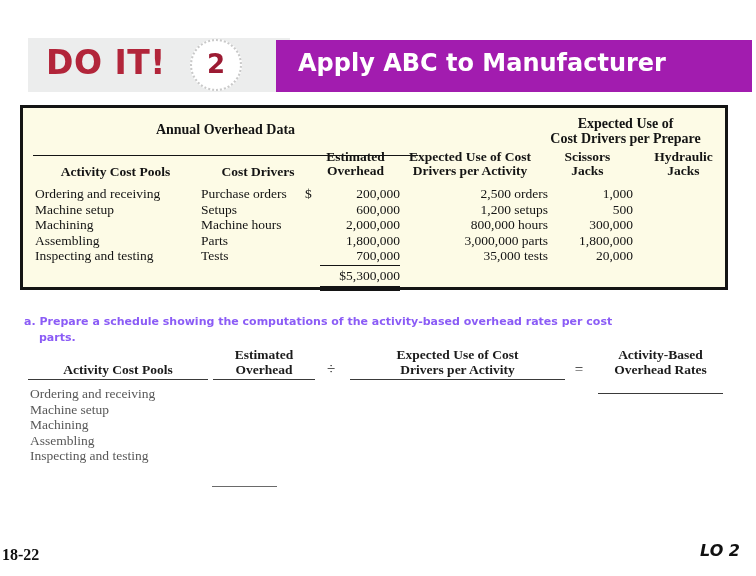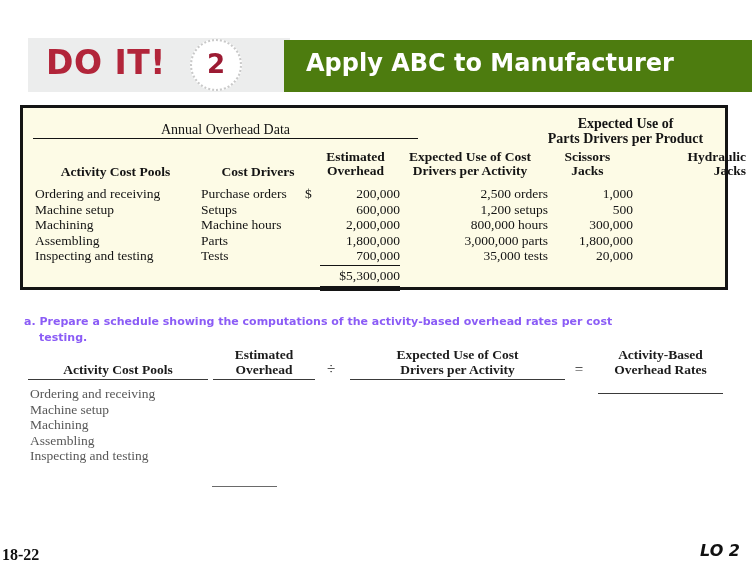--- a/index.html
+++ b/index.html
@@ -59,25 +59,26 @@
     right: 0;
     top: 8px;
     text-align: center;
     font-family: "DejaVu Sans", sans-serif;
     font-weight: bold;
     font-size: 26px;
     color: #9c1b33;
   }
   .header-blue {
     position: absolute;
-    left: 256px;
+    left: 248px;
     top: 2px;
     width: 468px;
     height: 52px;
-    background: #4d7c0f;
+    background: #a21caf;
+    padding-left: 8px;
   }
   .header-blue span {
     position: absolute;
     left: 22px;
     top: 9px;
     font-family: "DejaVu Sans", sans-serif;
     font-weight: bold;
     font-size: 24px;
     color: #ffffff;
     white-space: nowrap;
@@ -97,24 +98,24 @@
     color: #141414;
   }
   .ex-inner { position: relative; width: 100%; height: 100%; }
 
   .aod-title {
     position: absolute;
     left: 10px;
     top: 14px;
     width: 385px;
     text-align: center;
-    font-weight: normal;
+    font-weight: bold;
     font-size: 14px;
     border-bottom: 1.6px solid #141414;
-    padding-bottom: 0;
+    padding-bottom: 17px;
   }
   .euc-title {
     position: absolute;
     left: 505px;
     top: 8px;
     width: 195px;
     text-align: center;
     font-weight: bold;
     font-size: 14px;
     line-height: 15px;
@@ -125,21 +126,21 @@
     font-weight: bold;
     font-size: 13.5px;
     line-height: 14px;
     text-align: center;
   }
   .ch-pools    { left: 10px;  top: 57px;  width: 165px; }
   .ch-drivers  { left: 175px; top: 57px;  width: 120px; }
   .ch-estoh    { left: 290px; top: 42px;  width: 85px;  }
   .ch-expuse   { left: 372px; top: 42px;  width: 150px; }
   .ch-scissors { left: 522px; top: 42px;  width: 85px;  }
-  .ch-hydr     { left: 638px; top: 42px;  width: 85px; text-align: right;  }
+  .ch-hydr     { left: 618px; top: 42px;  width: 85px;  }
 
   .body-col {
     position: absolute;
     font-size: 13.5px;
     line-height: 15.6px;
     white-space: pre;
   }
   .bc-pools   { left: 12px;  top: 78px;  text-align: left;  }
   .bc-drivers { left: 178px; top: 78px;  text-align: left;  }
   .bc-estoh   { left: 287px; top: 78px;  width: 90px;  text-align: right; }
@@ -263,21 +264,21 @@
   </div>
   <div class="header-blue">
     <span>Apply ABC to Manufacturer</span>
   </div>
 </div>
 
 <div class="exhibit">
   <div class="ex-inner">
     <div class="aod-title">Annual Overhead Data</div>
     <div class="euc-title" style="white-space: pre-line;">Expected Use of
-Parts Drivers per Product</div>
+Cost Drivers per Prepare</div>
 
     <div class="colhead ch-pools">Activity Cost Pools</div>
     <div class="colhead ch-drivers">Cost Drivers</div>
     <div class="colhead ch-estoh" style="white-space: pre-line;">Estimated
 Overhead</div>
     <div class="colhead ch-expuse" style="white-space: pre-line;">Expected Use of Cost
 Drivers per Activity</div>
     <div class="colhead ch-scissors" style="white-space: pre-line;">Scissors
 Jacks</div>
     <div class="colhead ch-hydr" style="white-space: pre-line;">Hydraulic
@@ -311,21 +312,21 @@
 20,000</div>
 
     <div class="total-rule"></div>
     <div class="grand-total">$5,300,000</div>
     <div class="dbl-rule"></div>
   </div>
 </div>
 
 <div class="question">
   <span>a. Prepare a schedule showing the computations of the activity-based overhead rates per cost</span>
-  <span class="q-indent">testing.</span>
+  <span class="q-indent">parts.</span>
 </div>
 
 <div class="answer">
   <div class="ans-inner">
     <div class="ans-head ah-pools">Activity Cost Pools</div>
     <div class="ans-head ah-estoh" style="white-space: pre-line;">Estimated
 Overhead</div>
     <div class="ans-head ah-div">÷</div>
     <div class="ans-head ah-expuse" style="white-space: pre-line;">Expected Use of Cost
 Drivers per Activity</div>

